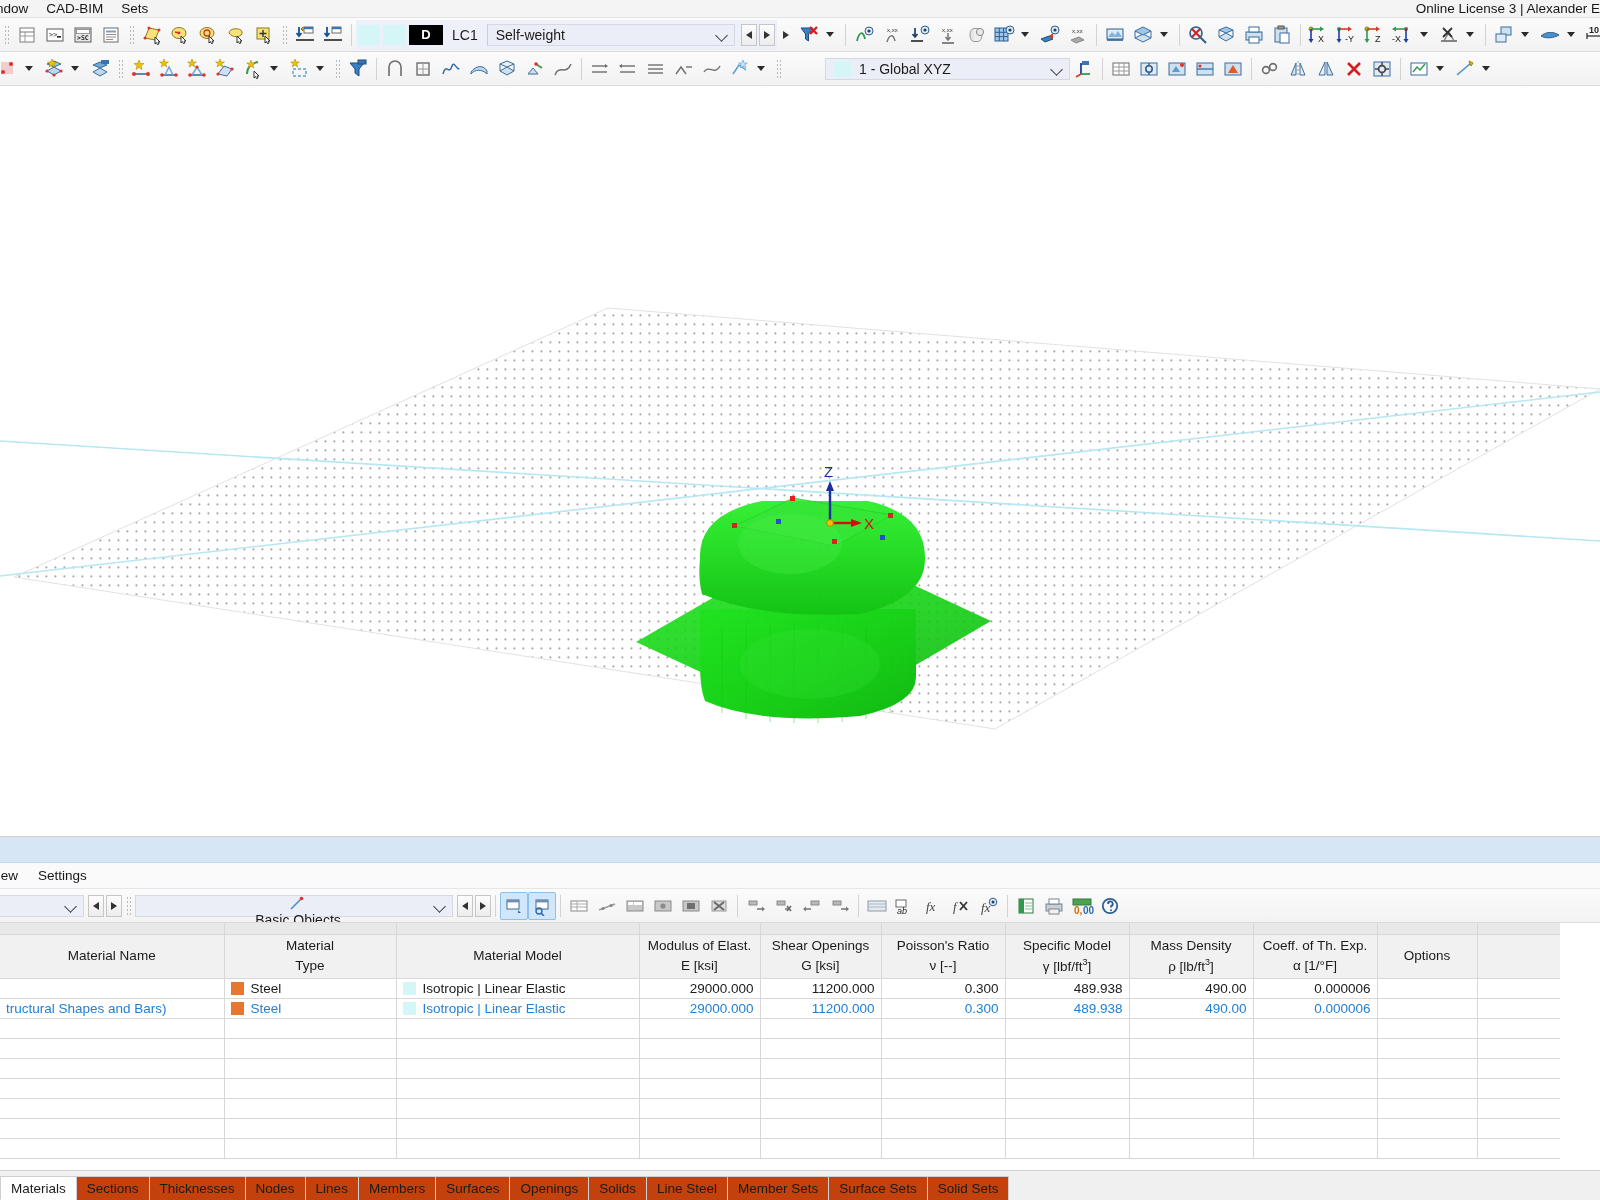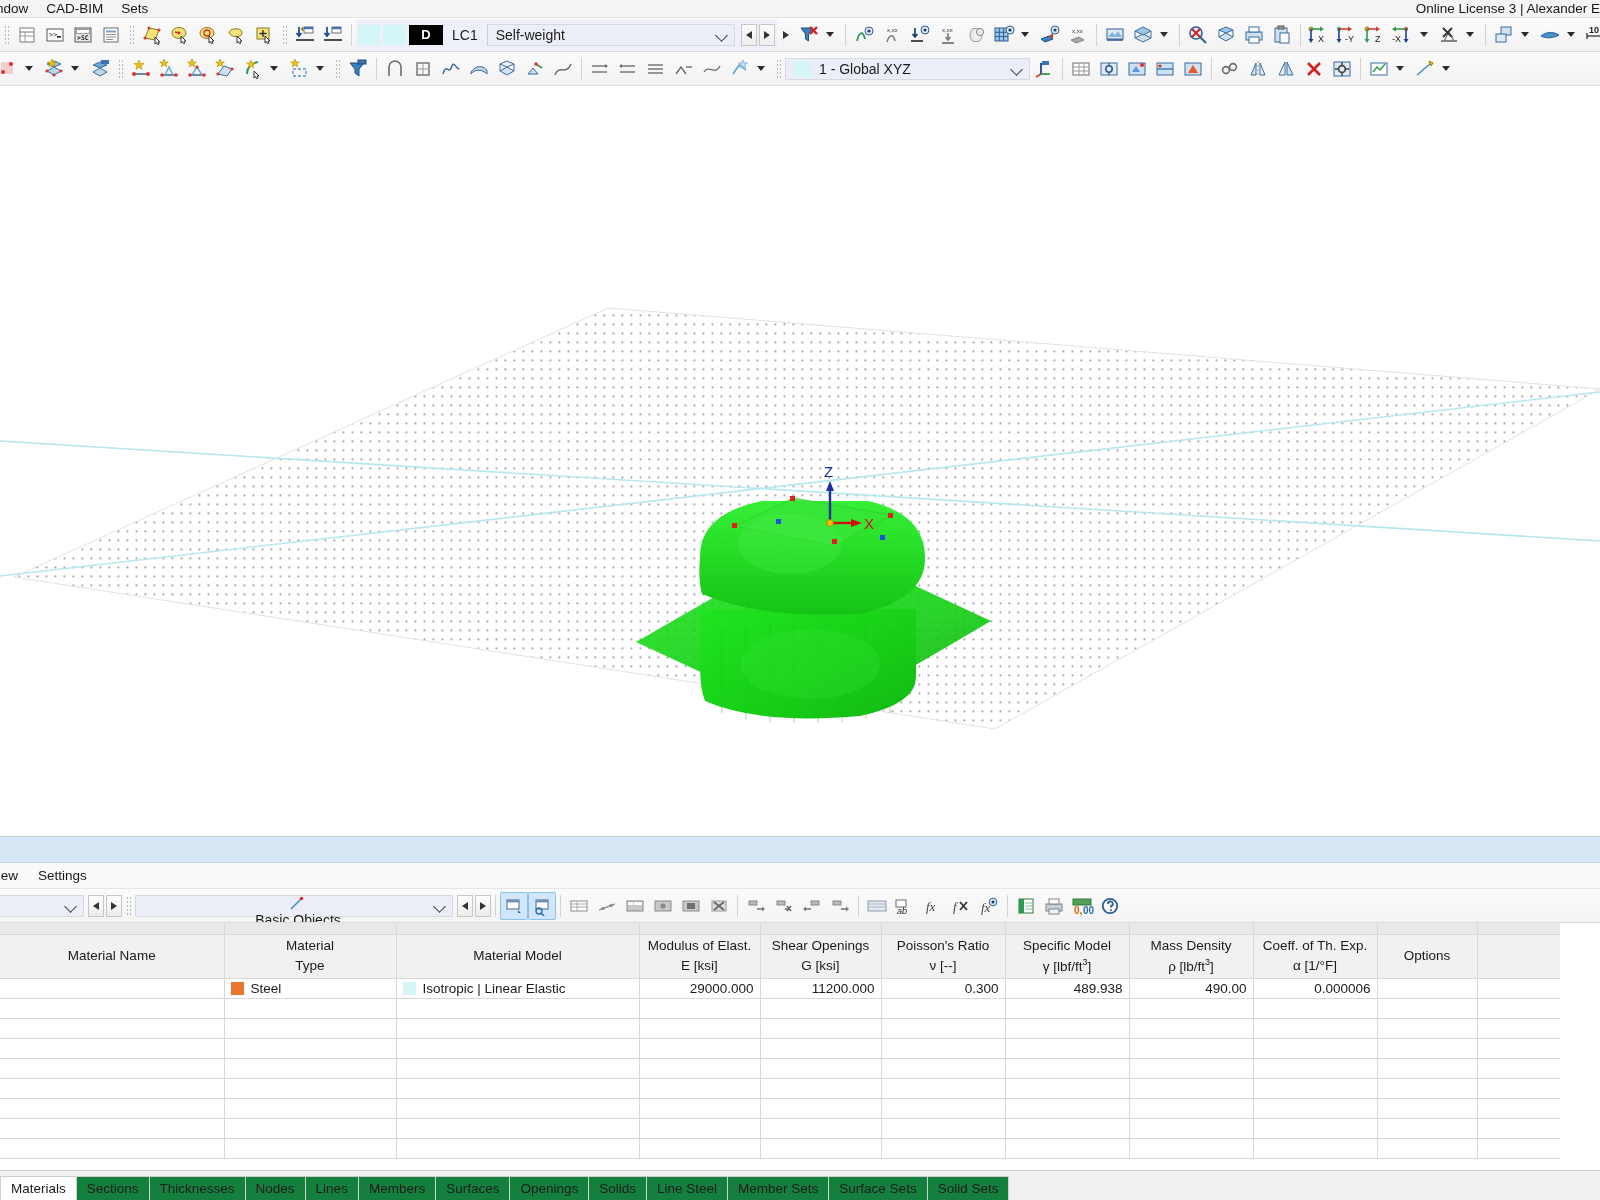--- a/index.html
+++ b/index.html
@@ -200,21 +200,21 @@
     width: 1600px; height: 30px;
     background: #f0f0f0;
     border-top: 1px solid #d0d0d0;
     display: flex; align-items: flex-end;
   }
   .tab {
     height: 24px;
     padding: 0 10px;
     display: flex; align-items: center;
     font-size: 13.5px;
-    background: #15803d;
+    background: #c2410c;
     border: 1px solid #cfcfcf;
     border-bottom: none;
     margin-right: -1px;
     color: #1b1b1b;
   }
   .tab.active { background: #ffffff; border-bottom: 1px solid #ffffff; }
 </style>
 </head>
 <body>
 
@@ -729,21 +729,21 @@
       <svg width="22" height="22" viewBox="0 0 22 22">
           <path d="M4 16 l6 -9 l7 5" fill="none" stroke="#5b9bd5" stroke-width="1.5"></path>
           <polygon points="14,2 15.2,5 18.4,5 15.8,6.8 16.8,10 14,8 11.2,10 12.2,6.8 9.6,5 12.8,5" fill="#cfe0ef" stroke="#5b9bd5" stroke-width="0.6"></polygon>
         </svg>
     </div>
     <div class="tbtn small">
         <span class="caret"></span>
       </div>
 
     <div class="grip"></div>
-    <div class="combo" style="width:245px;">
+    <div class="combo" style="width:245px;margin-left:40px;">
       <span class="cs-swatch"></span>
       <span>1 - Global XYZ</span>
       <span class="chev"></span>
     </div>
     <div class="tbtn">
       <svg width="22" height="22" viewBox="0 0 22 22">
           <line x1="8" y1="16" x2="8" y2="5" stroke="#1b3fa0" stroke-width="1.8"></line>
           <line x1="8" y1="16" x2="17" y2="16" stroke="#2f9a4f" stroke-width="1.8"></line>
           <line x1="8" y1="16" x2="3" y2="19" stroke="#d23b2b" stroke-width="1.8"></line>
           <rect x="9" y="3" width="7" height="4" fill="#3a74b5"></rect>
@@ -1196,20 +1196,33 @@
               <td><span class="swatch-cyan"></span>Isotropic | Linear Elastic</td>
               <td class="num shaded">29000.000</td>
               <td class="num shaded">11200.000</td>
               <td class="num shaded">0.300</td>
               <td class="num shaded">489.938</td>
               <td class="num shaded">490.00</td>
               <td class="num shaded">0.000006</td>
               <td class="shaded"></td>
               <td class="shaded"></td>
             </tr>
+            <tr class="row2">
+              <td>tructural Shapes and Bars)</td>
+              <td><span class="swatch-orange"></span>Steel</td>
+              <td><span class="swatch-cyan"></span>Isotropic | Linear Elastic</td>
+              <td class="num shaded">29000.000</td>
+              <td class="num shaded">11200.000</td>
+              <td class="num shaded">0.300</td>
+              <td class="num shaded">489.938</td>
+              <td class="num shaded">490.00</td>
+              <td class="num shaded">0.000006</td>
+              <td class="shaded"></td>
+              <td class="shaded"></td>
+            </tr>
             <tr class="filler">
               <td>&nbsp;</td>
               <td>&nbsp;</td>
               <td>&nbsp;</td>
               <td class="shaded">&nbsp;</td>
               <td class="shaded">&nbsp;</td>
               <td class="shaded">&nbsp;</td>
               <td class="shaded">&nbsp;</td>
               <td class="shaded">&nbsp;</td>
               <td class="shaded">&nbsp;</td>

